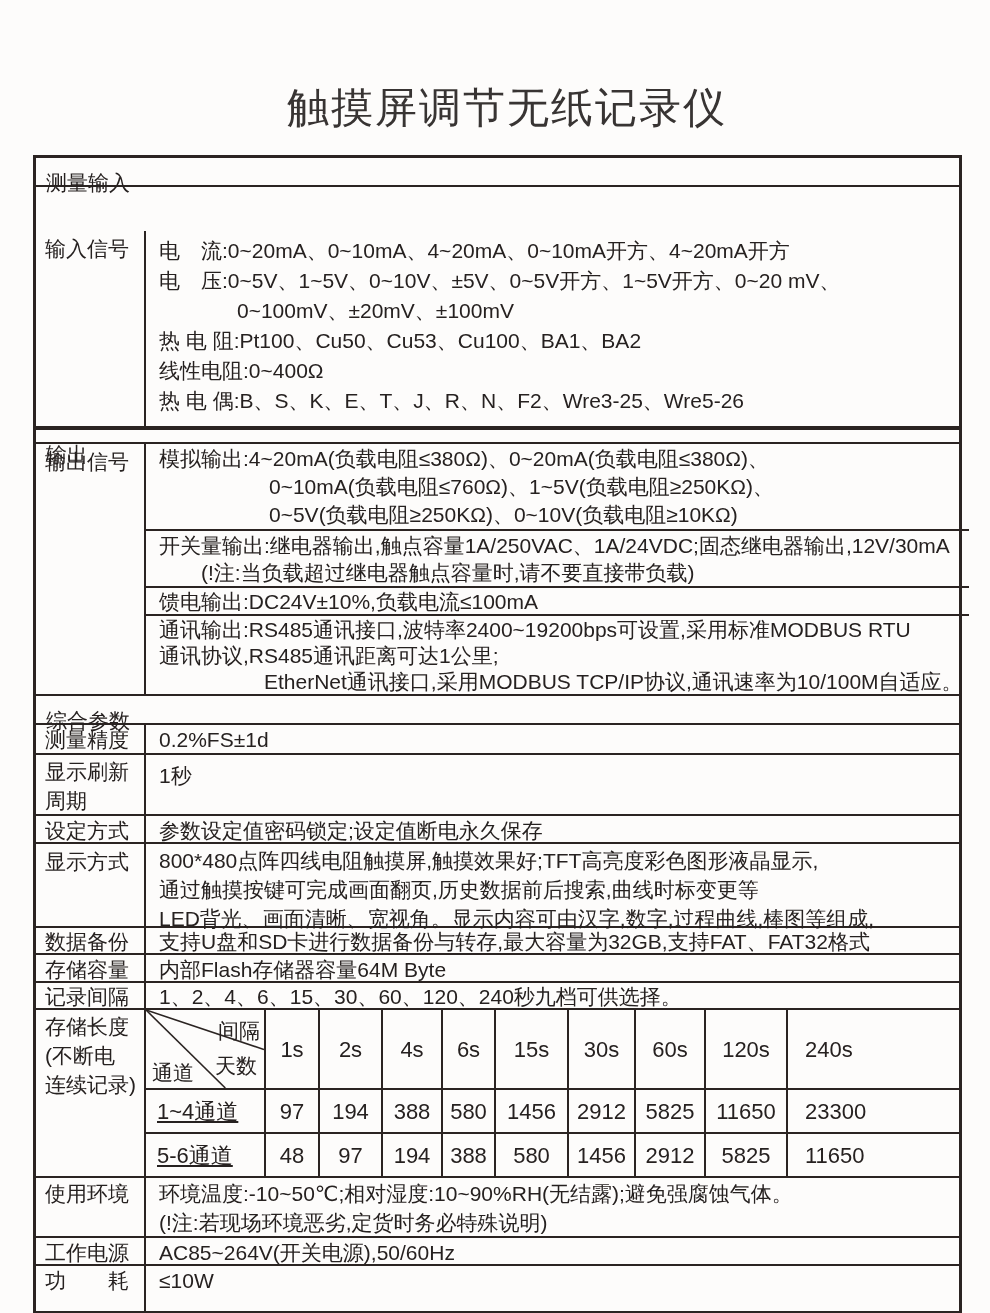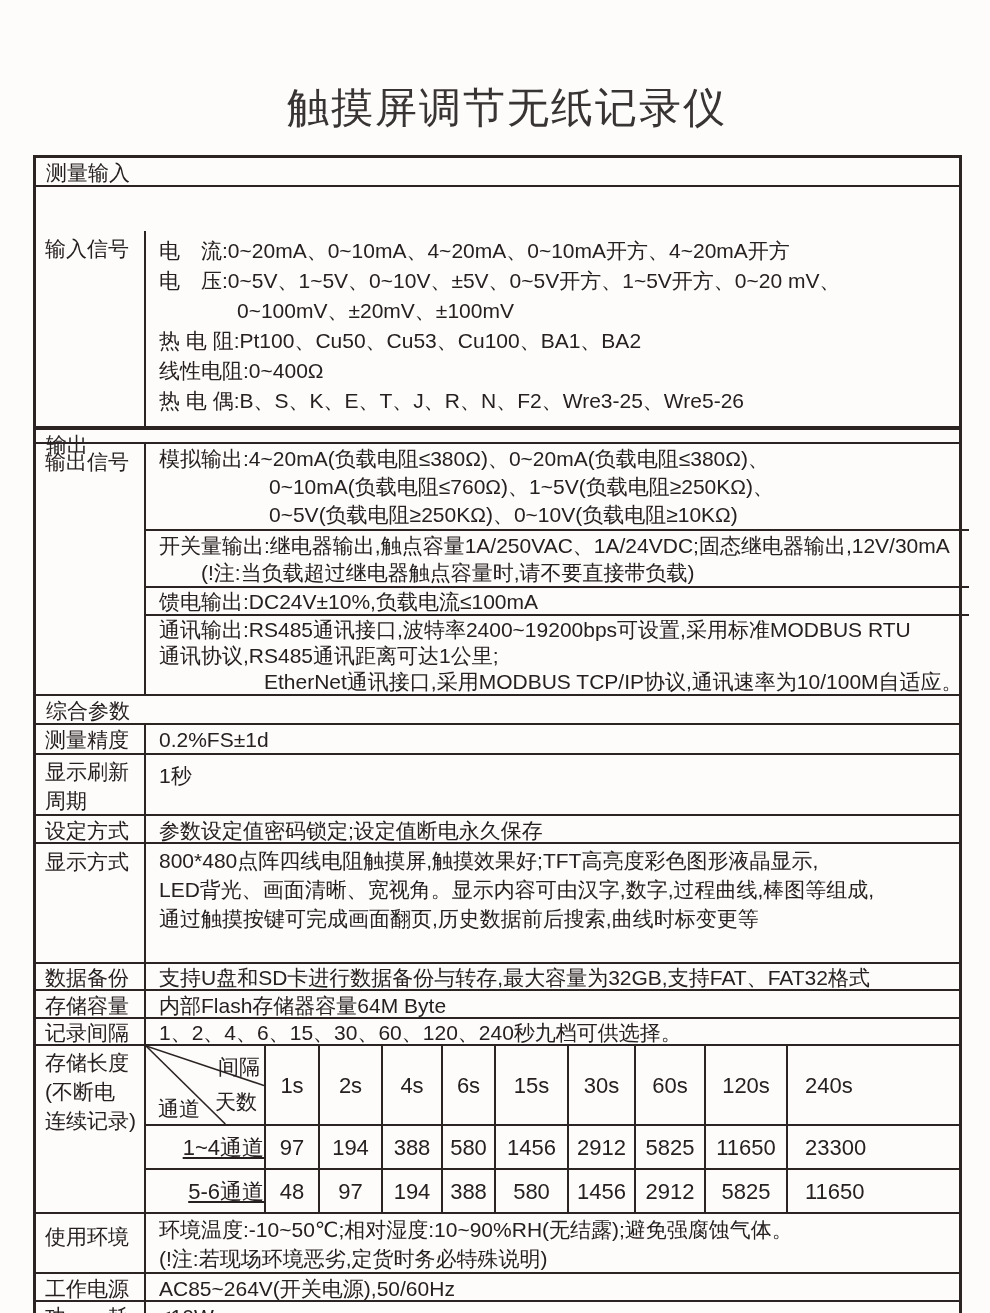--- a/index.html
+++ b/index.html
@@ -29,21 +29,21 @@
     background:var(--bg);
     font-size:21px;
   }
   .row{
     display:flex;box-sizing:border-box;
     border-bottom:2px solid var(--border);
   }
   .row.last{border-bottom:none;}
   .row.thick{border-bottom-width:4px;margin-top:44px;}
   .section-cell{
-    padding:2px 8px 0 10px;line-height:25px;width:100%;
+    padding:2px 8px 0 10px;line-height:25px;width:100%;margin-top:10px;
   }
   .label-cell{
     width:110px;min-width:110px;box-sizing:border-box;
     border-right:2px solid var(--border);
     padding:2px 4px 0 9px;line-height:25px;
   }
   .label-cell.top{padding-top:5px;}
   .label-cell.multi{line-height:29px;padding-top:2px;}
   .content-cell{
     flex:1;box-sizing:border-box;
@@ -68,27 +68,27 @@
     table-layout:fixed;font-size:22px;color:var(--text);
   }
   table.storage td,table.storage th{
     border-left:2px solid var(--border);
     border-top:2px solid var(--border);
     padding:0;text-align:center;font-weight:normal;
     overflow:hidden;
   }
   table.storage td:first-child,table.storage th:first-child{border-left:none;text-decoration:underline;}
   table.storage tr:first-child th,table.storage tr:first-child td{border-top:none;}
-  table.storage .rowlabel{text-align:right;padding-left:11px;}
+  table.storage .rowlabel{text-align:left;padding-left:11px;}
   table.storage .colwide{text-align:left;padding-left:17px;}
   .cornercell{position:relative;}
   .cornercell svg{position:absolute;left:0;top:0;width:100%;height:100%;}
   .cornercell .c-interval{position:absolute;right:4px;top:8px;font-size:21px;}
   .cornercell .c-days{position:absolute;left:69px;top:43px;font-size:21px;}
-  .cornercell .c-channel{position:absolute;left:12px;top:50px;font-size:21px;}
+  .cornercell .c-channel{position:absolute;left:6px;top:50px;font-size:21px;}
 </style>
 </head>
 <body>
 
 <div class="page">
   <h1 class="title">触摸屏调节无纸记录仪</h1>
 
   <div class="spec-table">
 
     <div class="row" style="height:29px">
@@ -149,26 +149,26 @@
         <div>周期</div>
       </div>
       <div class="content-cell" style="padding-top:8px">1秒</div>
     </div>
 
     <div class="row" style="height:28px">
       <div class="label-cell">设定方式</div>
       <div class="content-cell">参数设定值密码锁定;设定值断电永久保存</div>
     </div>
 
-    <div class="row" style="height:120px">
+    <div class="row" style="height:84px">
       <div class="label-cell top">显示方式</div>
       <div class="content-cell lh29" style="padding-top:2px">
         <div class="line">800*480点阵四线电阻触摸屏,触摸效果好;TFT高亮度彩色图形液晶显示,</div>
+        <div class="line">通过触摸按键可完成画面翻页,历史数据前后搜索,曲线时标变更等</div>
         <div class="line">LED背光、画面清晰、宽视角。显示内容可由汉字,数字,过程曲线,棒图等组成,</div>
-        <div class="line">通过触摸按键可完成画面翻页,历史数据前后搜索,曲线时标变更等</div>
       </div>
     </div>
 
     <div class="row" style="height:27px">
       <div class="label-cell" style="line-height:23px">数据备份</div>
       <div class="content-cell" style="line-height:23px">支持U盘和SD卡进行数据备份与转存,最大容量为32GB,支持FAT、FAT32格式</div>
     </div>
 
     <div class="row" style="height:28px">
       <div class="label-cell">存储容量</div>
@@ -244,21 +244,21 @@
             <td>2912</td>
             <td>5825</td>
             <td class="colwide">11650</td>
           </tr>
         </tbody>
           </table>
       </div>
     </div>
 
     <div class="row" style="height:60px">
-      <div class="label-cell" style="padding-top:10px">使用环境</div>
+      <div class="label-cell" style="padding-top:3px">使用环境</div>
       <div class="content-cell lh29" style="padding-top:1px">
         <div class="line">环境温度:-10~50℃;相对湿度:10~90%RH(无结露);避免强腐蚀气体。</div>
         <div class="line">(!注:若现场环境恶劣,定货时务必特殊说明)</div>
       </div>
     </div>
 
     <div class="row" style="height:28px">
       <div class="label-cell">工作电源</div>
       <div class="content-cell">AC85~264V(开关电源),50/60Hz</div>
     </div>

